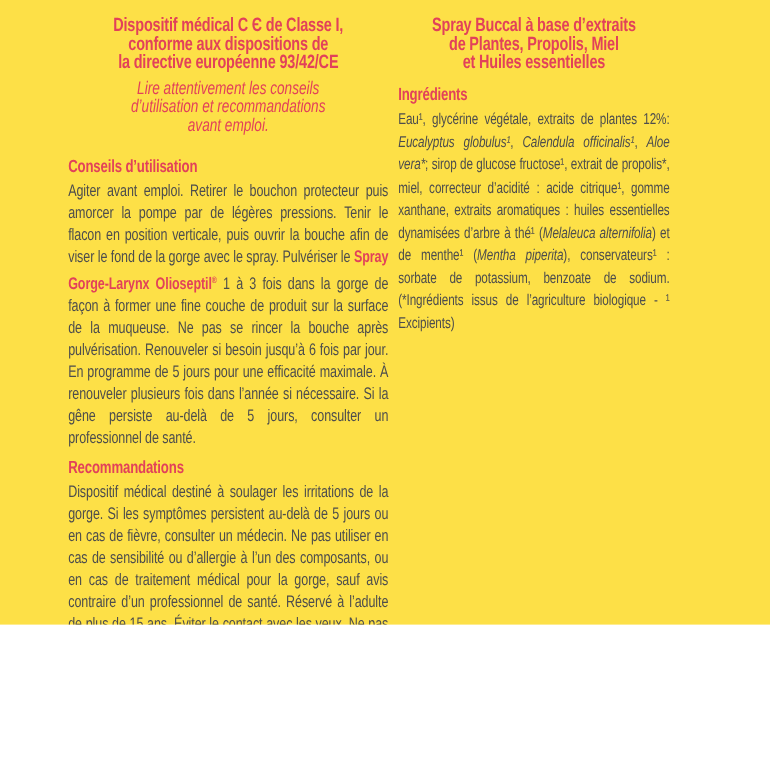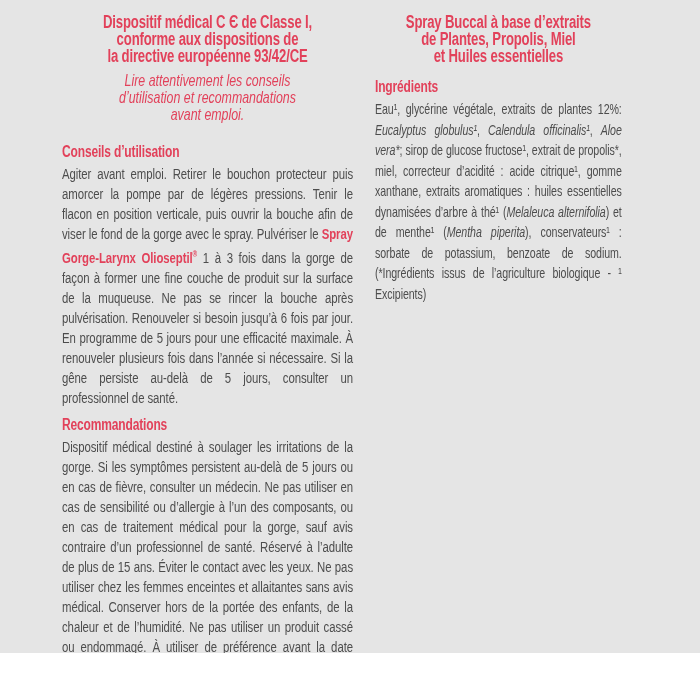--- a/index.html
+++ b/index.html
@@ -3,29 +3,29 @@
 <meta charset="utf-8">
 <style>
   html, body {
     margin: 0;
     padding: 0;
     background: #ffffff;
   }
   .page {
     position: relative;
     width: 700px;
-    height: 653px;
-    background: #e5e5e5;
+    height: 568px;
+    background: #fde047;
     overflow: hidden;
     font-family: "Liberation Sans", sans-serif;
   }
   
   .col { position: absolute; top: 8px; }
   .col-left  { left: 62px;  width: 291px; }
-  .col-right { left: 375px; width: 247px; }
+  .col-right { left: 362px; width: 247px; }
   
   .condense {
     transform: scaleX(0.75);
     transform-origin: 0 0;
   }
   .col-left  .condense { width: 388px; }
   .col-right .condense { width: 329px; }
 
   .red-header {
     color: var(--red);

